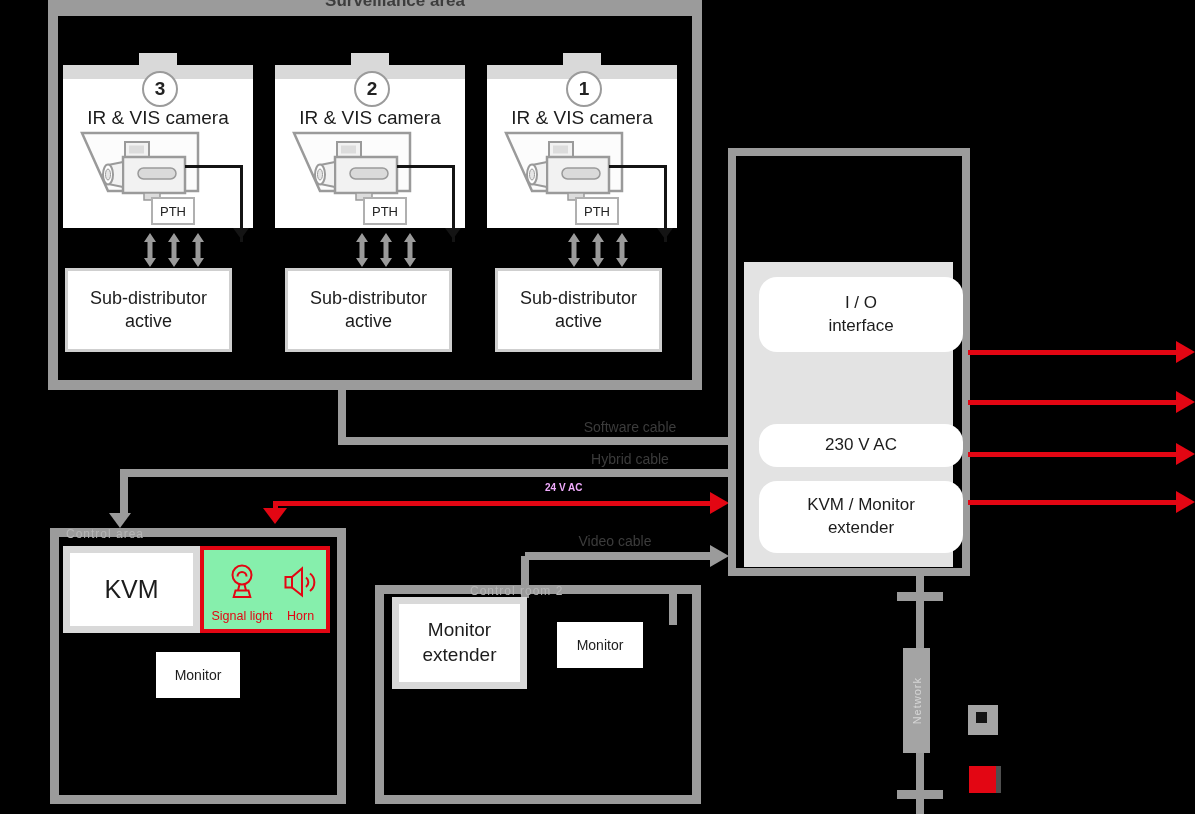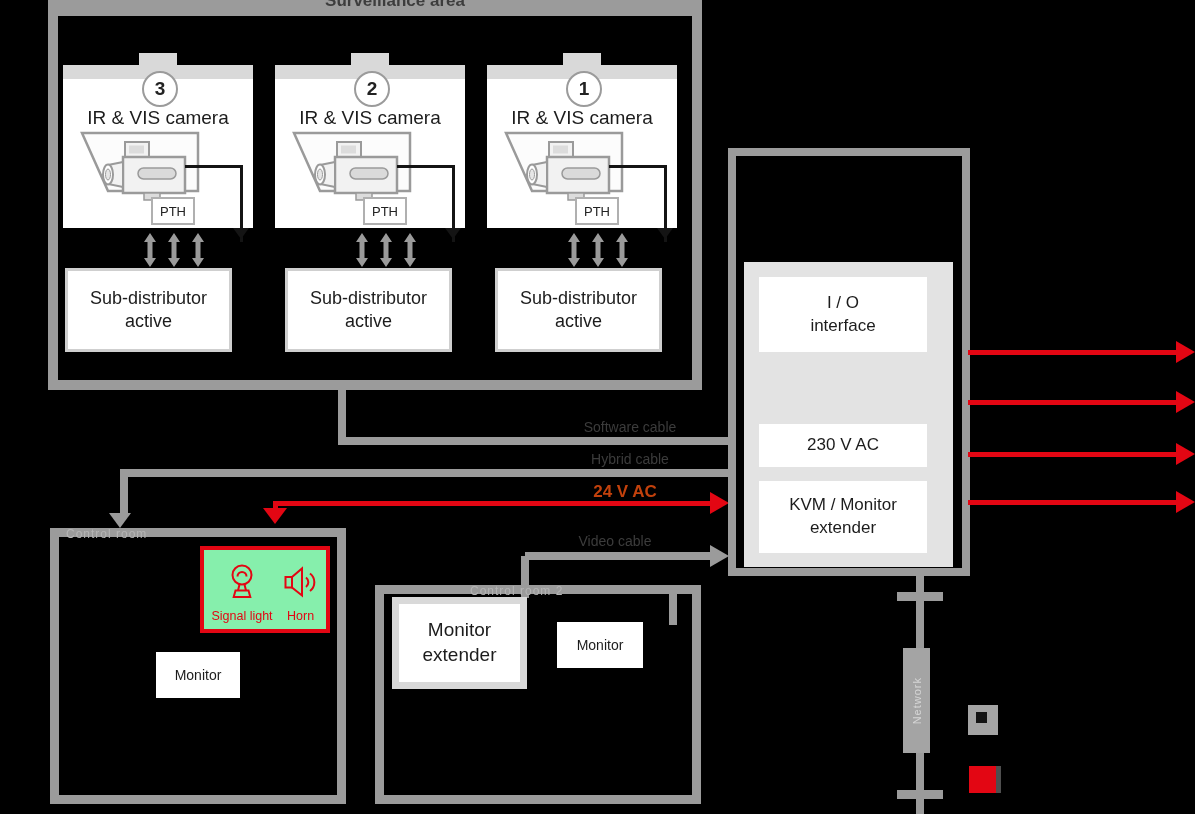--- a/index.html
+++ b/index.html
@@ -22,27 +22,27 @@
   .cable-v{position:absolute;left:177px;top:86px;width:3px;height:77px;background:#141414;}
   .cable-arrow{position:absolute;left:170px;top:163px;width:0;height:0;
                border-left:8px solid transparent;border-right:8px solid transparent;border-top:11px solid #141414;}
   .darr{position:absolute;top:167px;width:14px;height:36px;}
   .sd{top:268px;width:167px;height:84px;background:#fff;border:3px solid #cfcfcf;box-sizing:border-box;
       display:flex;align-items:center;justify-content:center;text-align:center;
       font-size:18px;line-height:1.3;color:#1c1c1c;white-space:pre-line;}
   
   .rightbox{left:728px;top:148px;width:242px;height:428px;border:8px solid #9b9b9b;box-sizing:border-box;}
   .panel{left:744px;top:262px;width:209px;height:305px;background:#e3e3e3;}
-  .blk{left:759px;width:168px;background:#fff;display:flex;align-items:center;justify-content:center;text-align:center;
-       font-size:17px;line-height:1.35;color:#1c1c1c;white-space:pre-line;}
+  .blk{left:759px;width:204px;background:#fff;display:flex;align-items:center;justify-content:center;text-align:center;
+       font-size:17px;line-height:1.35;color:#1c1c1c;white-space:pre-line;border-radius:18px;}
   
   .gline{background:#9b9b9b;}
   .rline{background:#e30613;}
   .faint{font-size:14px;color:#3c3c3c;text-align:center;width:170px;}
-  .lbl24{left:545px;top:482px;width:160px;text-align:center;font-size:17px;font-weight:bold;color:#c2410c;}
+  .lbl24{left:545px;top:482px;width:160px;font-size:10px;font-weight:bold;color:#f0abfc;}
   .arrow-right-gray{width:0;height:0;border-top:11px solid transparent;border-bottom:11px solid transparent;border-left:19px solid #9b9b9b;}
   .arrow-right-red{width:0;height:0;border-top:11px solid transparent;border-bottom:11px solid transparent;border-left:19px solid #e30613;}
   .arrow-down-gray{width:0;height:0;border-left:11px solid transparent;border-right:11px solid transparent;border-top:15px solid #9b9b9b;}
   .arrow-down-red{width:0;height:0;border-left:12px solid transparent;border-right:12px solid transparent;border-top:16px solid #e30613;}
   .redbar{height:5px;background:#e30613;}
   
   .room{border:9px solid #9b9b9b;box-sizing:border-box;}
   .room-title{font-size:12px;color:#b5b5b5;letter-spacing:1px;}
   .frame{background:#d9d9d9;padding:7px;box-sizing:border-box;}
   .frame>div{width:100%;height:100%;background:#fff;display:flex;align-items:center;justify-content:center;
@@ -213,21 +213,24 @@
   <div class="abs redbar" style="left:968px;top:350px;width:212px"></div>
   <div class="abs arrow-right-red" style="left:1176px;top:341px"></div>
   <div class="abs redbar" style="left:968px;top:400px;width:212px"></div>
   <div class="abs arrow-right-red" style="left:1176px;top:391px"></div>
   <div class="abs redbar" style="left:968px;top:452px;width:212px"></div>
   <div class="abs arrow-right-red" style="left:1176px;top:443px"></div>
   <div class="abs redbar" style="left:968px;top:500px;width:212px"></div>
   <div class="abs arrow-right-red" style="left:1176px;top:491px"></div>
 
   <div class="abs room" style="left:50px;top:528px;width:296px;height:276px"></div>
-  <div class="abs room-title" style="left:66px;top:527px">Control room</div>
+  <div class="abs room-title" style="left:66px;top:527px">Control area</div>
+  <div class="abs frame" style="left:63px;top:546px;width:137px;height:87px">
+    <div style="font-size:25px">KVM</div>
+  </div>
   <div class="abs redbox">
     <div class="alarm-col">
       <span>
         <svg width="36" height="40" viewBox="0 0 36 40" fill="none" stroke="#e30613" stroke-width="2">
           <circle cx="18" cy="13" r="9.5"></circle>
           <path d="M13.5 14.5 a4.5 4.5 0 0 1 9 0"></path>
           <path d="M15.5 22.5 l-1.5 6 M20.5 22.5 l1.5 6"></path>
           <path d="M11.5 28.5 h13 l1.8 6.5 h-16.6 z"></path>
         </svg>
       </span>

